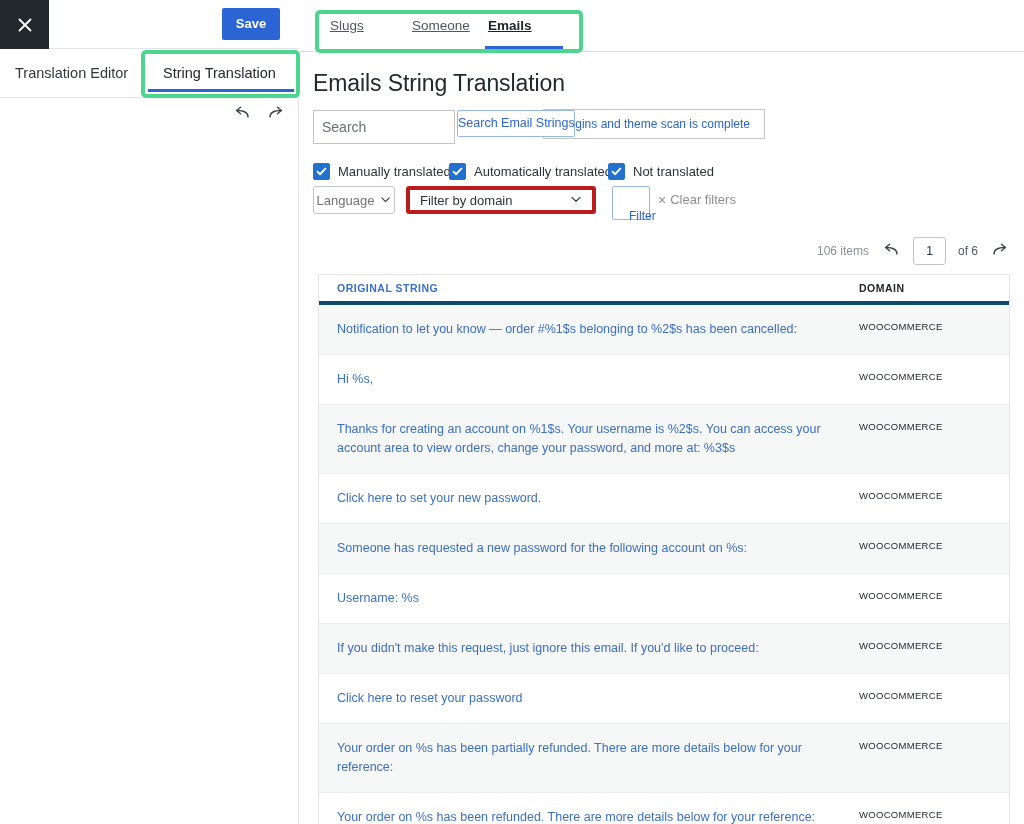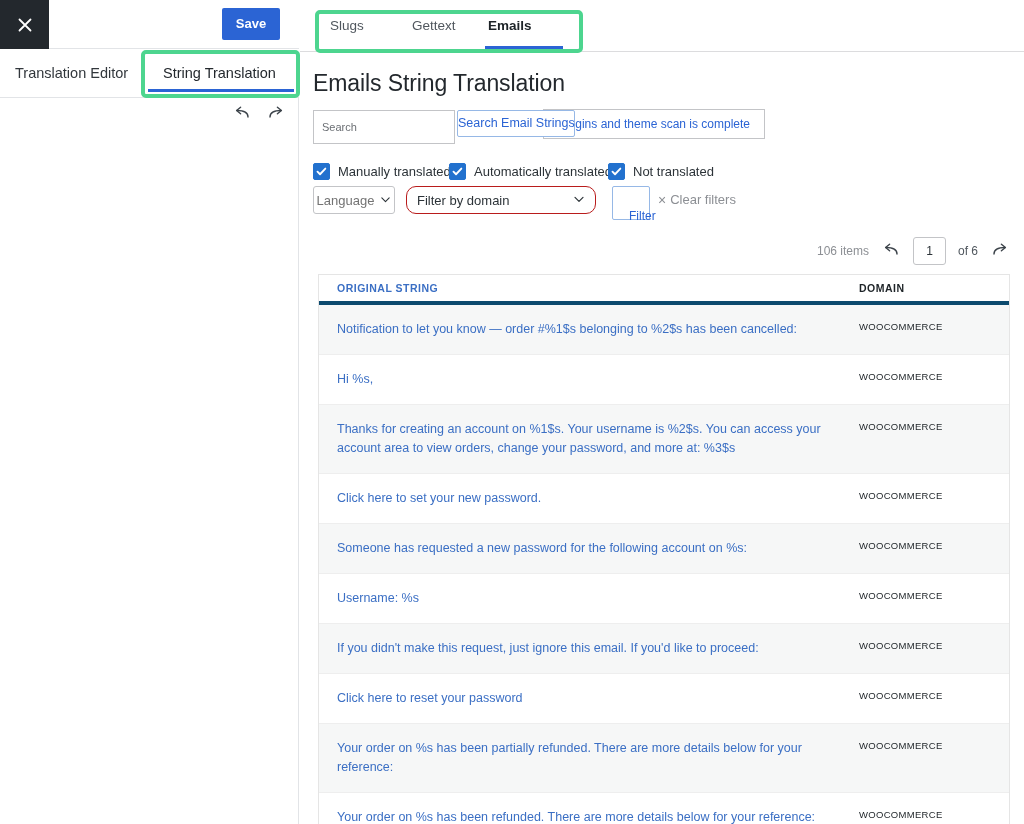--- a/index.html
+++ b/index.html
@@ -128,20 +128,21 @@
   }
   .top-tab {
     position: absolute;
     top: 0;
     height: 51px;
     line-height: 51px;
     font-size: 13.5px;
     color: #50575e;
     cursor: pointer;
     white-space: nowrap;
+    text-decoration: underline;
   }
   .top-tab.a { left: 30px; }
   .top-tab.b { left: 112px; }
   .top-tab.c { left: 188px; color: #1d2327; font-weight: 700; }
   .top-tab-underline {
     position: absolute;
     left: 185px; top: 46px;
     width: 78px; height: 3px;
     background: #2b64d4;
   }
@@ -177,21 +178,21 @@
     margin-top: 40px;
   }
 
   .search-input {
     position: absolute;
     left: 13px; top: 110px;
     width: 142px; height: 27px;
     border: 1px solid #c3c4c7;
     background: #ffffff;
     font-family: "Liberation Sans", sans-serif;
-    font-size: 11px;
+    font-size: 14px;
     color: #2c3338;
     padding: 16px 8px;
     outline: none;
     border-radius: 0;
   }
   .search-input::placeholder { color: #6b6f74; }
   .search-btn {
     position: absolute;
     left: 157px; top: 110px;
     width: 118px; height: 27px;
@@ -252,23 +253,23 @@
     color: #737373;
     display: flex; align-items: center; justify-content: center;
     gap: 6px;
     cursor: pointer;
     white-space: nowrap;
   }
   .domain-select {
     position: absolute;
     left: 93px; top: 0;
     width: 190px; height: 28px;
-    border: 1px solid #b91c1c;
-    background: #ffffff;
-    border-radius: 10px;
+    border: 4px solid #b91c1c;
+    background: #ffffff;
+    border-radius: 3px;
     font-size: 13px;
     color: #2c3338;
     display: flex; align-items: center;
     padding: 0 10px;
     cursor: pointer;
     white-space: nowrap;
   }
   .domain-select .caret { margin-left: auto; }
   .filter-btn {
     position: absolute;
@@ -413,21 +414,21 @@
           <path d="M11.4 3.2 L15.4 6.5 L11.4 9.8" stroke="#3c434a" stroke-width="1.4" fill="none" stroke-linecap="round" stroke-linejoin="round"></path>
         </svg>
       </span>
     </div>
   </div>
 
   <div class="right-panel">
 
     <div class="top-tabs">
       <div class="top-tab a">Slugs</div>
-      <div class="top-tab b">Gettext</div>
+      <div class="top-tab b">Someone</div>
       <div class="top-tab c">Emails</div>
       <div class="top-tab-underline"></div>
     </div>
     <div class="hl-tabs"></div>
 
     <div class="page-title">Emails String Translation</div>
     <div class="scan-notice">Plugins and theme scan is complete</div>
 
     <input class="search-input" type="text" value="" placeholder="Search" style="">
     <button class="search-btn">Search Email Strings</button>

